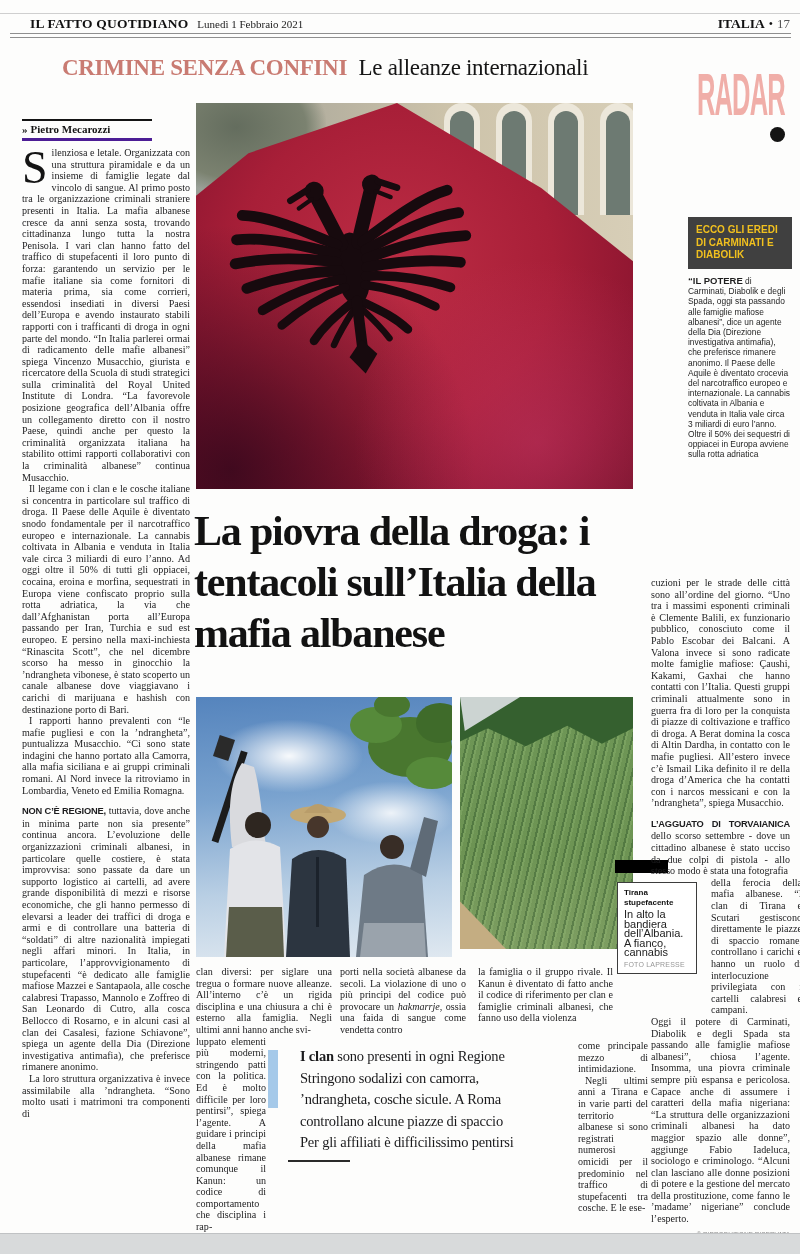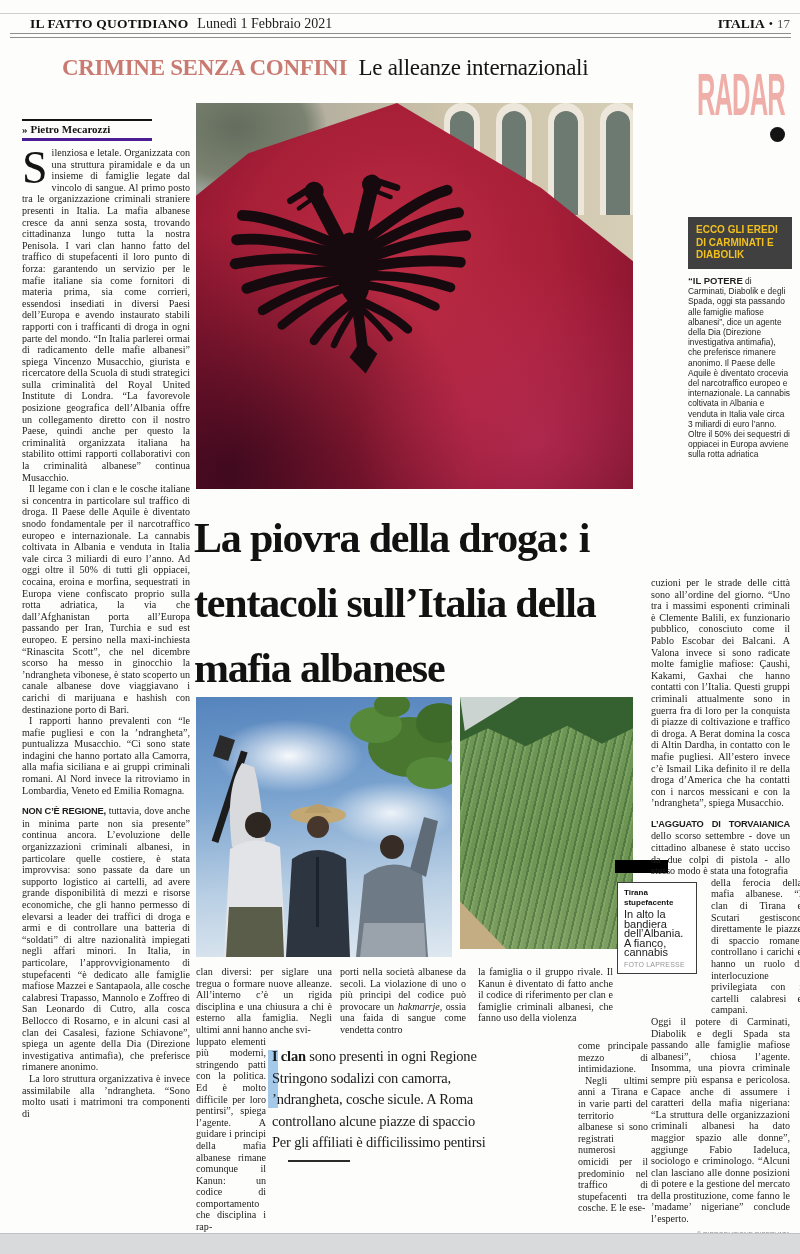--- a/index.html
+++ b/index.html
@@ -5,21 +5,21 @@
   html,body{margin:0;padding:0;background:#ffffff;}
   .page{position:relative;width:800px;height:1254px;background:#fdfdfc;overflow:hidden;
         font-family:"Liberation Serif", serif;color:#1d1d1f;}
   .abs{position:absolute;}
 
   
   .scanline{left:0;top:13px;width:800px;height:1px;background:#cfcfcf;}
   .masthead{left:30px;top:16px;width:760px;display:flex;justify-content:space-between;align-items:baseline;}
   .mh-left,.mh-right{display:flex;align-items:baseline;}
   .mh-paper{font-weight:bold;font-size:13.5px;letter-spacing:.2px;color:#111;}
-  .mh-date{font-size:14px;margin-left:9px;color:#222;}
+  .mh-date{font-size:11px;margin-left:9px;color:#222;}
   .mh-section{font-weight:bold;font-size:13.5px;color:#111;}
   .mh-bullet{margin:0 4px;font-size:12px;color:#111;}
   .mh-page{font-size:13px;color:#555;}
   .mastrule{left:10px;top:33px;width:781px;height:3px;border-top:1px solid #8f8f8f;border-bottom:1px solid #8f8f8f;}
 
   .kicker{left:62px;top:55px;width:660px;font-size:23px;letter-spacing:-.3px;white-space:nowrap;}
   .kicker .hl{font-weight:bold;color:#c97b72;}
   .kicker .rest{color:#161616;font-weight:normal;margin-left:6px;}
 
   .radar{left:697px;top:62px;font-family:"Liberation Sans",sans-serif;font-weight:bold;font-size:29px;
@@ -42,26 +42,26 @@
   .colA{left:196px;top:966px;width:136px;}
   .colA .narrow{width:70px;}
   .colB{left:340px;top:966px;width:126px;}
   .colC{left:478px;top:966px;width:135px;}
   .colC-narrow{left:578px;top:1040px;width:70px;}
   .colD{left:651px;top:577px;width:139px;}
   .colD .narrow{margin-left:60px;width:91px;}
   .copyright{text-align:right;font-family:"Liberation Sans",sans-serif;font-size:6.5px;color:#8f8f8f;margin-top:4px;}
 
   
-  .headline{left:194px;top:506px;width:442px;font-weight:bold;font-size:42px;line-height:65px;
+  .headline{left:194px;top:506px;width:442px;font-weight:bold;font-size:42px;line-height:51px;
             letter-spacing:-1.2px;color:#121212;}
 
   
   .quote-bar{left:268px;top:1050px;width:10px;height:58px;background:#a5c9e9;}
-  .pull-quote{left:272px;top:1046px;width:272px;font-size:14.5px;line-height:21.5px;letter-spacing:-.2px;color:#1b1b1d;}
+  .pull-quote{left:300px;top:1046px;width:272px;font-size:14.5px;line-height:21.5px;letter-spacing:-.2px;color:#1b1b1d;}
   .pull-quote span.line{display:block;}
   .pull-quote .qbold{font-weight:bold;}
   .quote-rule{left:288px;top:1160px;width:62px;height:2px;background:#2a2a2a;}
 
   
   .side-box{left:688px;top:217px;width:104px;background:#404040;padding:7px 8px;box-sizing:border-box;
             font-family:"Liberation Sans",sans-serif;font-weight:bold;font-size:10px;line-height:12.5px;color:#f1c01e;}
   .side-text{left:688px;top:276px;width:103px;font-family:"Liberation Sans",sans-serif;font-size:8.4px;
              line-height:10.2px;color:#1f1f1f;}
   .side-text .lead{font-weight:bold;font-size:9.5px;}

